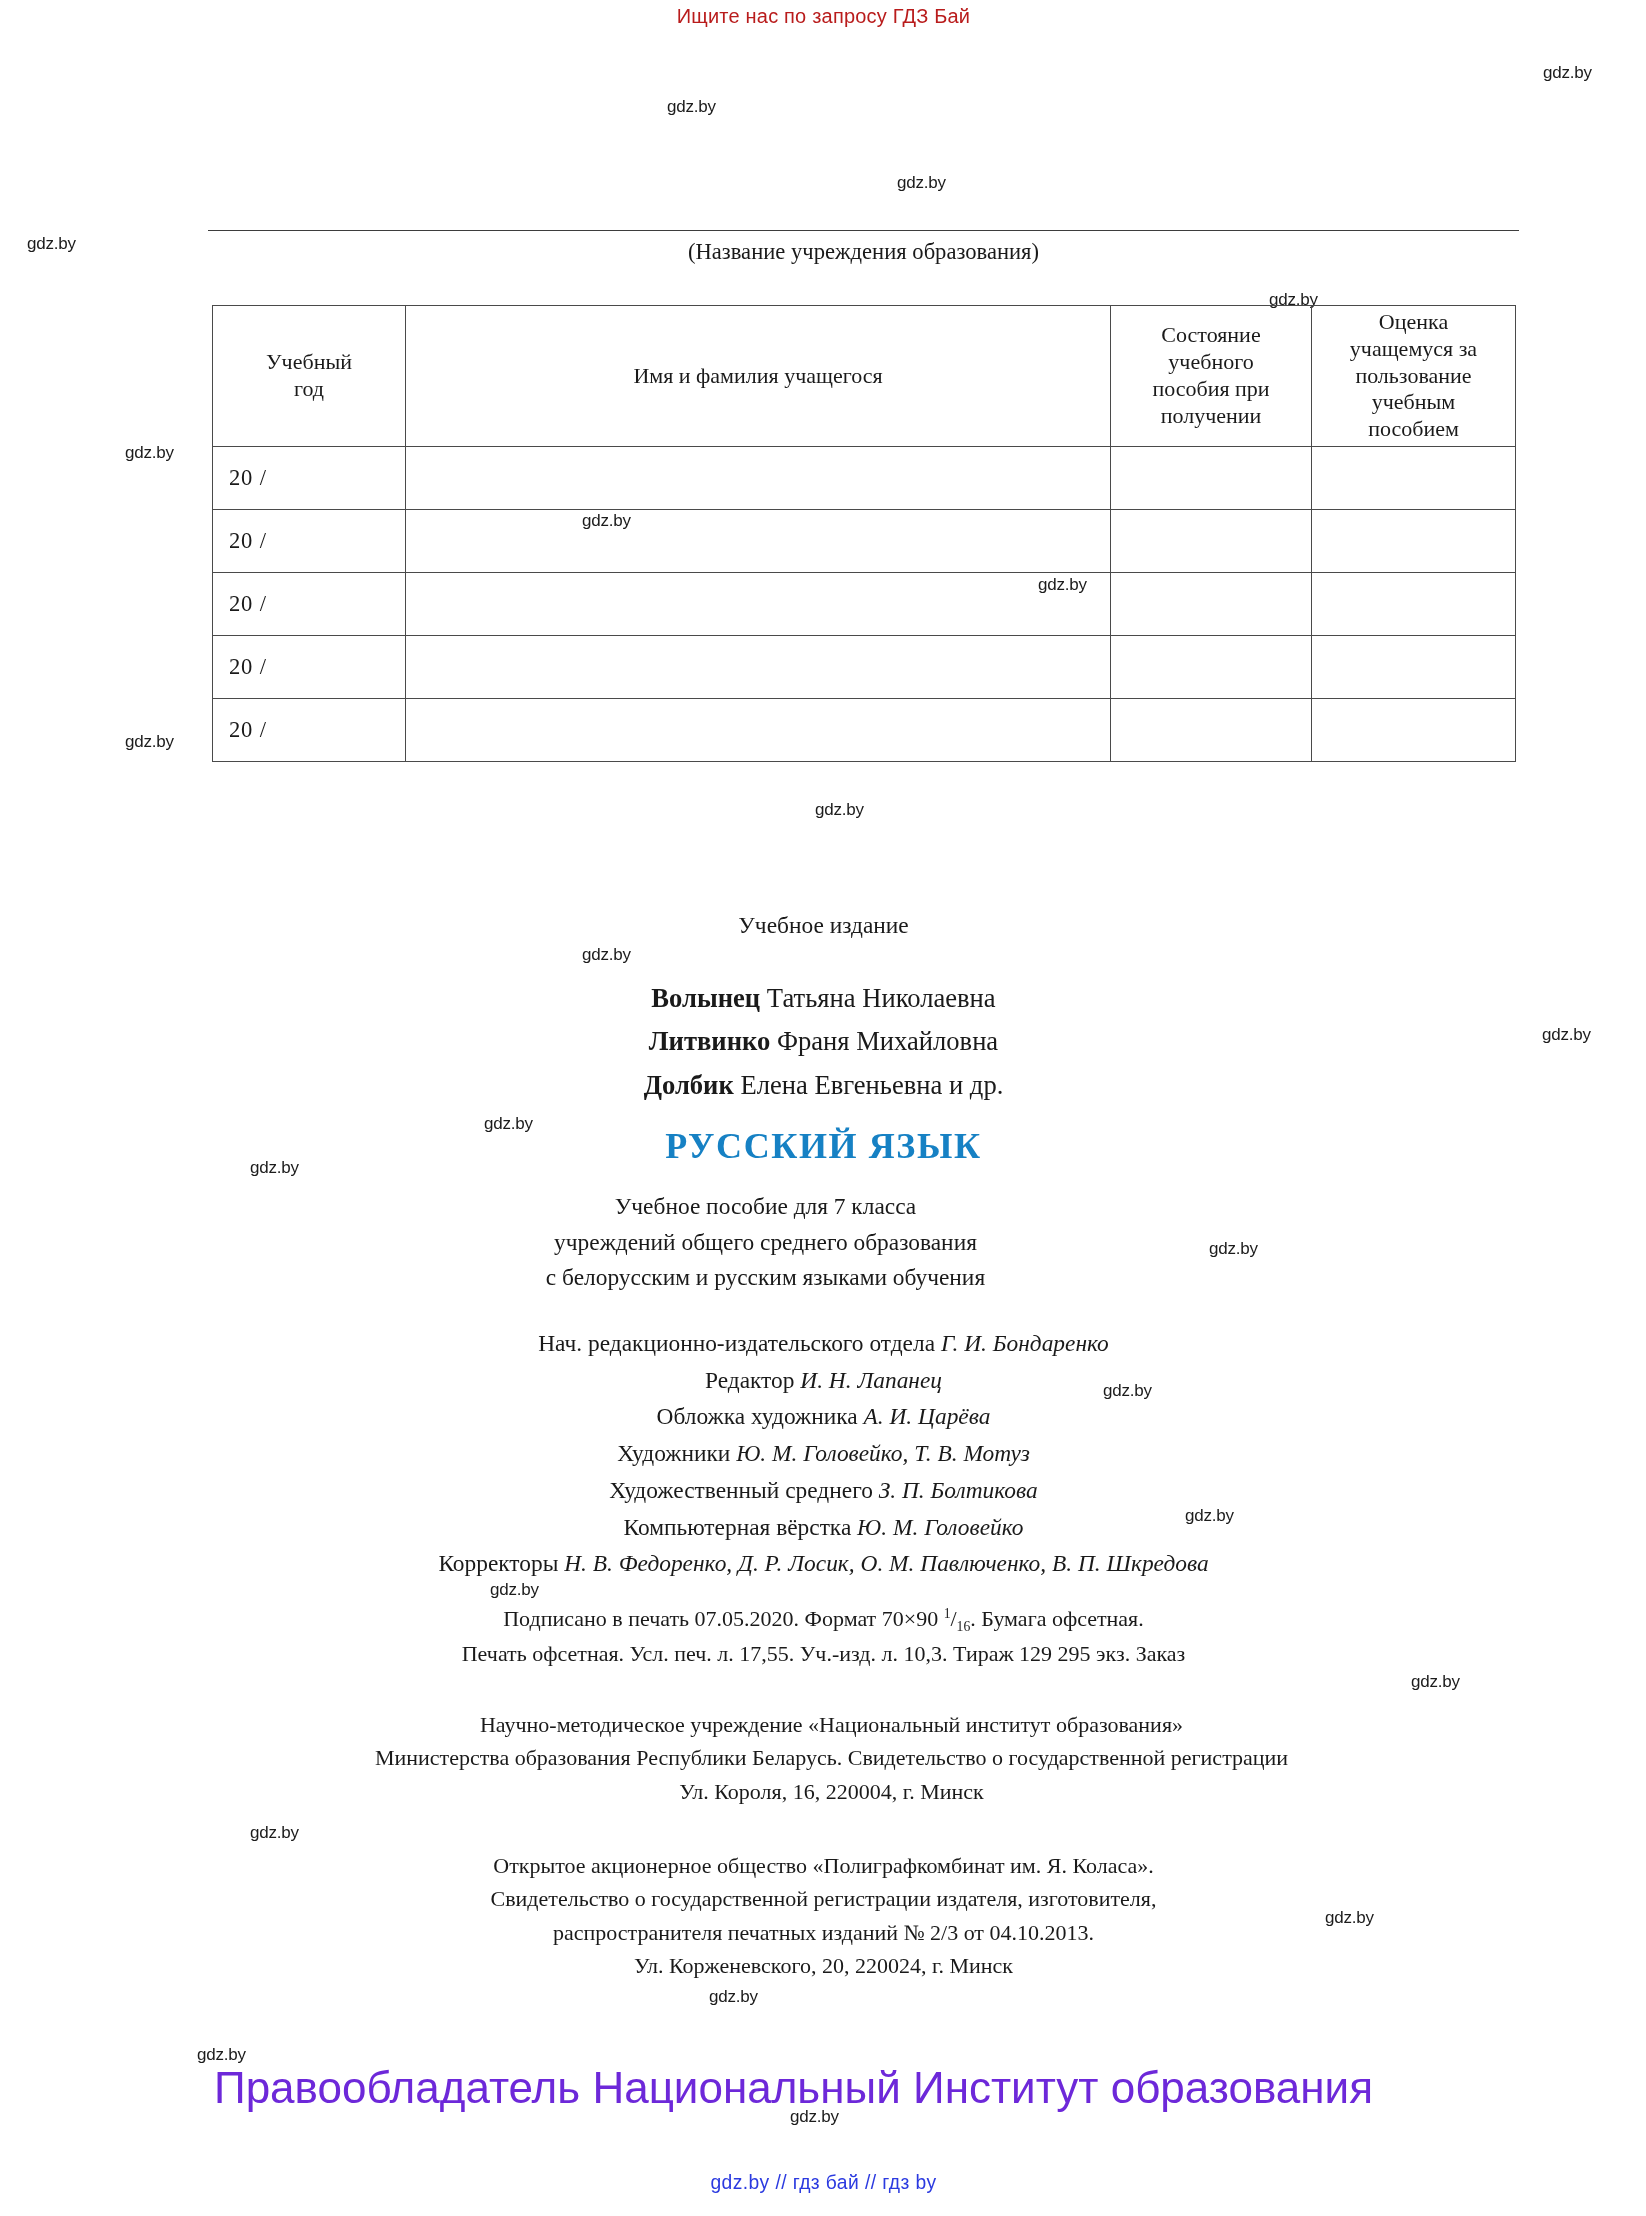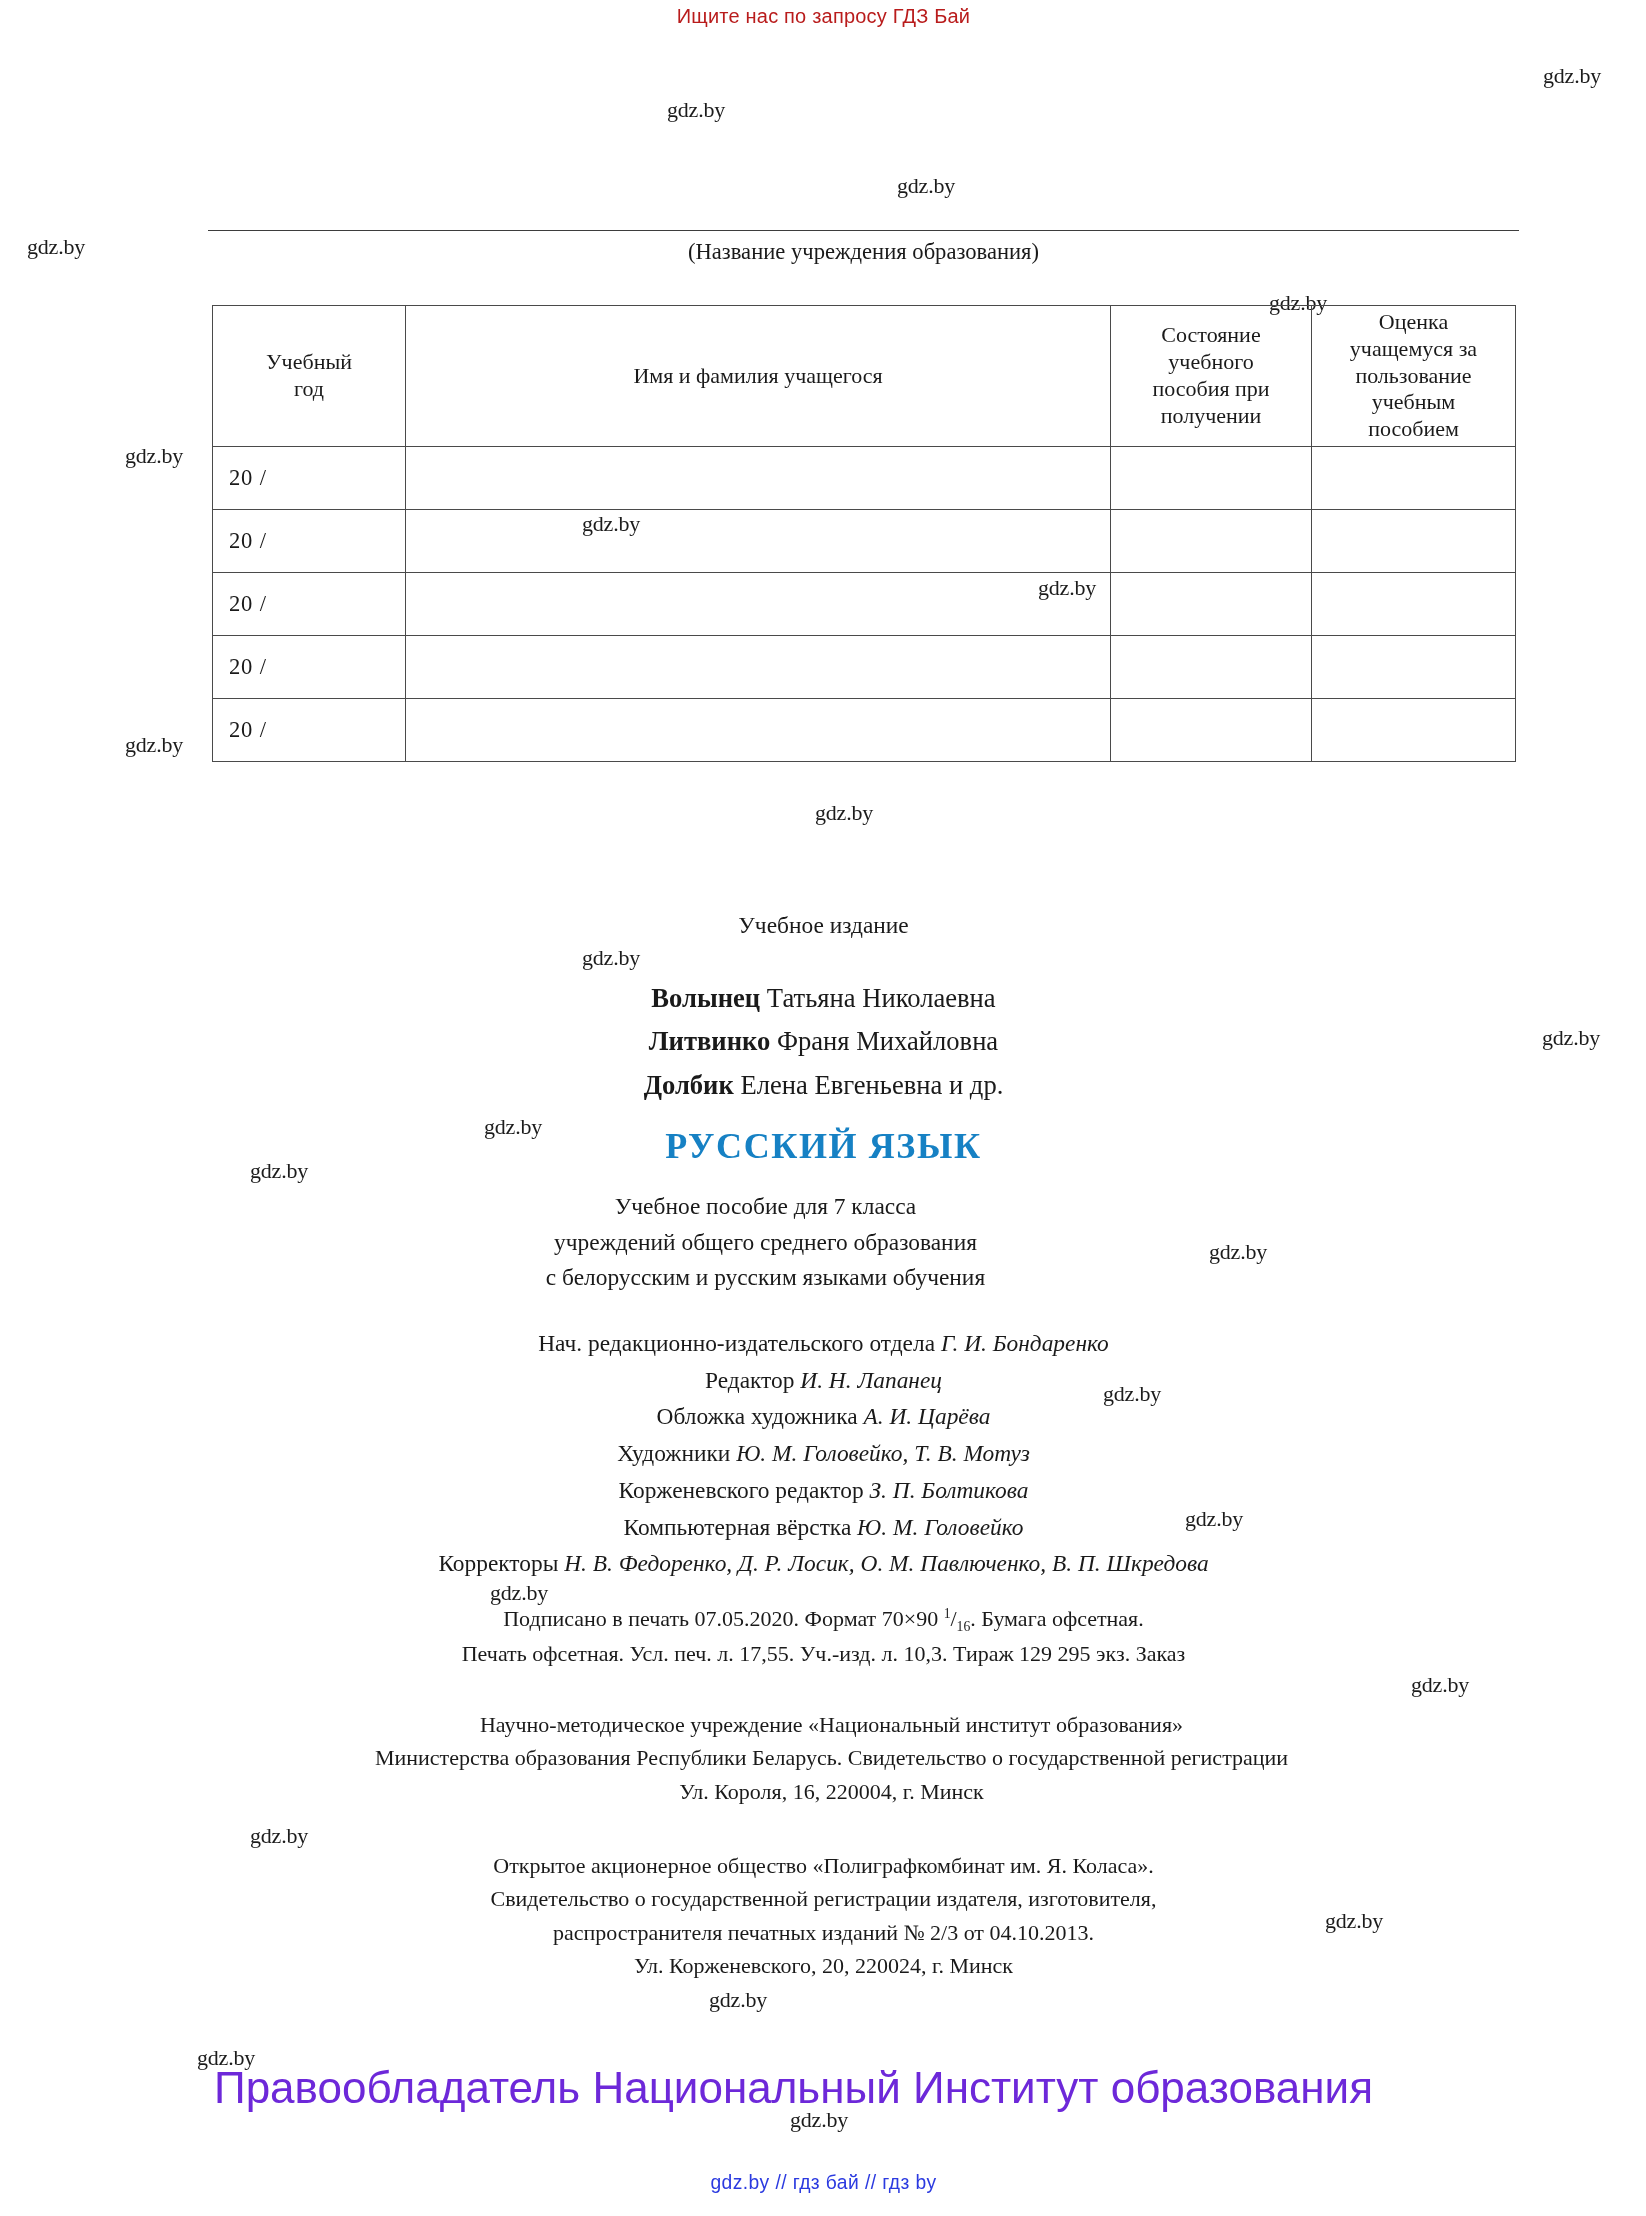--- a/index.html
+++ b/index.html
@@ -26,22 +26,22 @@
     text-align: center;
     font-family: "Liberation Sans", sans-serif;
     font-size: 20px;
     color: #b91c1c;
     letter-spacing: 0.2px;
   }
 
   
   .wm {
     position: absolute;
-    font-family: Liberation Serif, serif;
-    font-size: 22px;
+    font-family: Liberation Sans, sans-serif;
+    font-size: 17px;
     color: #1c1c1c;
     white-space: nowrap;
     letter-spacing: -0.2px;
   }
   .wm-pink {
     position: absolute;
     font-family: Liberation Sans, sans-serif;
     font-size: 44px;
     color: #6d28d9;
     white-space: nowrap;
@@ -306,21 +306,21 @@
       <div>Учебное пособие для 7 класса</div>
       <div>учреждений общего среднего образования</div>
       <div>с белорусским и русским языками обучения</div>
     </div>
 
   <div class="credits" id="credits-block">
       <div><span>Нач. редакционно-издательского отдела </span><i>Г. И. Бондаренко</i></div>
       <div><span>Редактор </span><i>И. Н. Лапанец</i></div>
       <div><span>Обложка художника </span><i>А. И. Царёва</i></div>
       <div><span>Художники </span><i>Ю. М. Головейко, Т. В. Мотуз</i></div>
-      <div><span>Корженевского редактор </span><i>З. П. Болтикова</i></div>
+      <div><span>Художественный среднего </span><i>З. П. Болтикова</i></div>
       <div><span>Компьютерная вёрстка </span><i>Ю. М. Головейко</i></div>
       <div><span>Корректоры </span><i>Н. В. Федоренко, Д. Р. Лосик, О. М. Павлюченко, В. П. Шкредова</i></div>
     </div>
 
   <div class="printinfo">
     <div>
       <span>Подписано в печать 07.05.2020. Формат 70</span><span>×</span><span>90 </span><span class="frac"><sup>1</sup>/<sub>16</sub></span><span>. Бумага офсетная.</span>
     </div>
     <div>Печать офсетная. Усл. печ. л. 17,55. Уч.-изд. л. 10,3. Тираж 129 295 экз. Заказ</div>
   </div>

